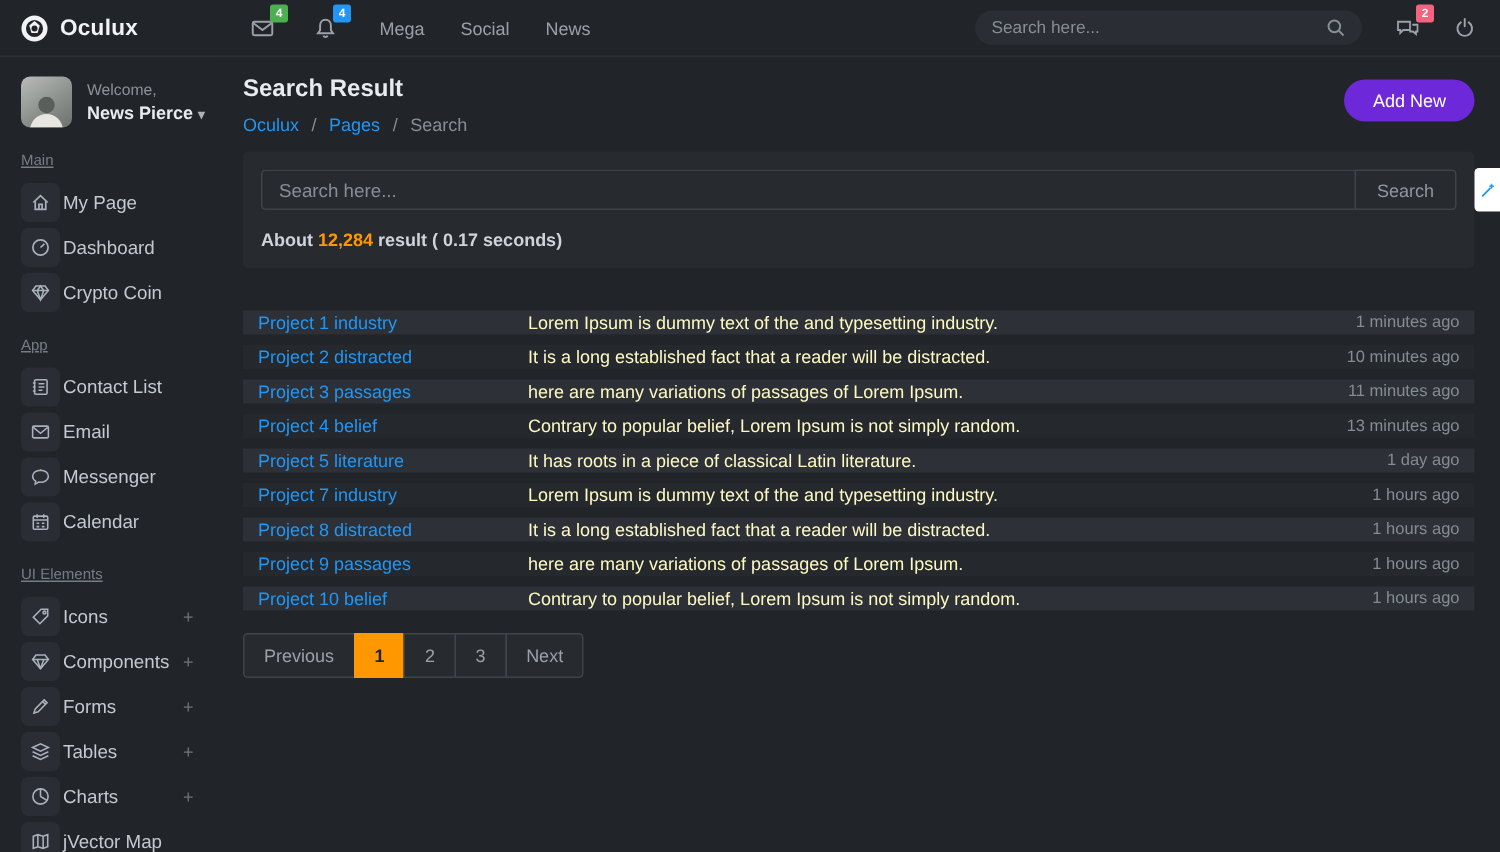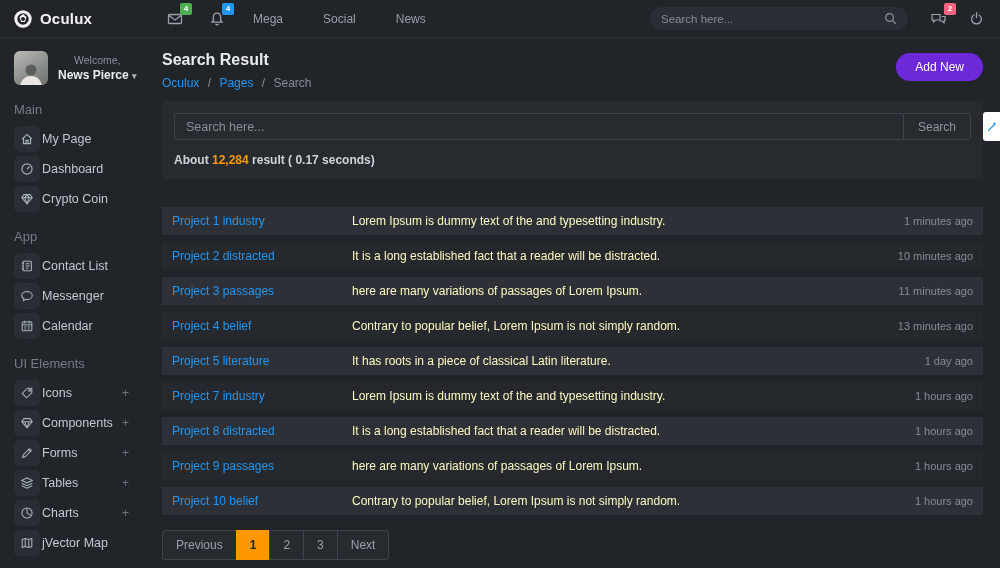--- a/index.html
+++ b/index.html
@@ -20,50 +20,50 @@
   .top-icon { color:#9aa1a9; position:relative; cursor:pointer; }
   .top-icon + .top-icon { margin-left:26px; }
   .first-top-icon { margin-left:22px; }
   .badge {
     position:absolute; top:-8px; right:-9px; min-width:12px; text-align:center;
     font-size:8px; line-height:10px; padding:1px 2px; border-radius:2px; color:#fff; font-weight:700;
   }
   .badge-green { background:#4caf50; }
   .badge-blue  { background:#2196f3; }
   .badge-pink  { background:#f4647e; }
-  .top-links { display:flex; gap:40px; margin-left:28px; }
+  .top-links { display:flex; gap:24px; margin-left:28px; }
   .top-link { color:#99a0a8; font-size:12px; cursor:pointer; text-decoration:none; }
   .top-search {
     margin-left:auto; width:258px; height:23px; background:#2a2e34;
     border-radius:13px; display:flex; align-items:center; padding:0 11px;
   }
   .top-search input {
     flex:1; background:transparent; border:none; outline:none;
     color:#adb5bd; font-size:11.5px; font-family:inherit;
   }
   .top-search input::placeholder { color:#868e96; }
   .tool-icons { display:flex; align-items:center; }
   .tool-icons .top-icon { margin-left:22px; }
   .tool-icons .top-icon:last-child { margin-right:16px; }
 
   
   .sidebar {
     position:absolute; top:39px; left:0; width:145px; bottom:0;
     background:#212428; padding:12px 0 0 14px;
   }
-  .user { display:flex; align-items:center; gap:10px; margin-bottom:10px; cursor:pointer;text-align:center; }
+  .user { display:flex; align-items:center; gap:10px; margin-bottom:10px; cursor:pointer; }
   .avatar {
     width:34px; height:34px; border-radius:6px; overflow:hidden; flex:0 0 34px;
     background:linear-gradient(145deg,#b9bcb9 0%,#8d918e 55%,#6d716e 100%);
     display:flex; align-items:flex-end; justify-content:center;
   }
   .greeting { font-size:10.5px; color:#8b929b; margin-bottom:2px; }
   .uname { font-size:12px; color:#e9ecef; font-weight:700; white-space:nowrap; }
   .uname .caret { color:#aab1b9; font-size:9px; }
-  .section-label { font-size:13px; color:#757d87; margin:17px 0 9px; }
+  .section-label { font-size:10px; color:#757d87; margin:17px 0 9px;text-decoration:underline; }
   .side-item { display:flex; align-items:center; gap:2px; height:26px; margin-bottom:4px; cursor:pointer; }
   .side-icon {
     width:26px; height:26px; flex:0 0 26px; border-radius:5px; background:#2a2e34;
     display:flex; align-items:center; justify-content:center; color:#a9b1bb;
   }
   .side-label { font-size:12.5px; color:#c2c9d1; white-space:nowrap; }
   .side-plus { margin-left:auto; margin-right:16px; color:#6c757d; font-size:12px; }
 
   
   .main { margin-left:145px; padding:13px 17px 0; }
@@ -86,21 +86,21 @@
   }
   .input-group input::placeholder { color:#868e96; }
   .btn-search {
     height:27px; border:1px solid #3e444b; background:transparent; color:#8f979f;
     font-family:inherit; font-size:12px; padding:0 14px; border-radius:0 3px 3px 0; cursor:pointer;
   }
   .summary { margin-top:13px; font-size:12px; font-weight:700; color:#ced4da; }
   .summary .count { color:#ff9800; }
 
   .results { margin-top:28px; }
-  .rrow { display:flex; align-items:center; height:28px; margin-bottom:7px; padding:0 10px; }
+  .rrow { display:flex; align-items:center; height:16px; margin-bottom:7px; padding:0 10px; }
   .rrow:nth-child(odd)  { background:#2d3137; }
   .rrow:nth-child(even) { background:#25292e; }
   .row-title { width:180px; flex:0 0 180px; color:#2196f3; font-size:12px; text-decoration:none; cursor:pointer; white-space:nowrap; }
   .row-desc { flex:1; color:#fef9c3; font-size:12px; white-space:nowrap; overflow:hidden; }
   .row-time { color:#848c94; font-size:11px; white-space:nowrap; }
 
   .pagination { display:flex; margin-top:15px; }
   .pg-item {
     border:1px solid #3e444b; background:#272b30; color:#9aa1a9; font-size:12px;
     padding:7px 13px; cursor:pointer; margin-left:-1px;
@@ -234,20 +234,29 @@
   <div class="side-item">
     <span class="side-icon">
       <svg width="14" height="14" viewBox="0 0 16 16" fill="none" stroke="currentColor" stroke-width="1.2">
         <rect x="3.5" y="2.5" width="9.5" height="11" rx="1"></rect>
           <path d="M2.2 5 h2 M2.2 8 h2 M2.2 11 h2 M6.5 5.5 h4.5 M6.5 8 h4.5 M6.5 10.5 h3"></path>
       </svg>
     </span>
     <span class="side-label">Contact List</span>
   </div>
 
+  <div class="side-item">
+    <span class="side-icon">
+      <svg width="14" height="14" viewBox="0 0 16 16" fill="none" stroke="currentColor" stroke-width="1.2">
+        <rect x="2" y="3.5" width="12" height="9" rx="1"></rect>
+          <path d="M2.5 4.5 L8 9 L13.5 4.5"></path>
+      </svg>
+    </span>
+    <span class="side-label">Email</span>
+  </div>
 
   <div class="side-item">
     <span class="side-icon">
       <svg width="14" height="14" viewBox="0 0 16 16" fill="none" stroke="currentColor" stroke-width="1.2">
         <path d="M8 2.8 c-3.3 0-6 2-6 4.6 0 1.5.9 2.8 2.3 3.7 L4 13.4 l2.6-1.5 c.45.08.92.12 1.4.12 3.3 0 6-2 6-4.6 s-2.7-4.6-6-4.6 Z"></path>
       </svg>
     </span>
     <span class="side-label">Messenger</span>
   </div>
 

